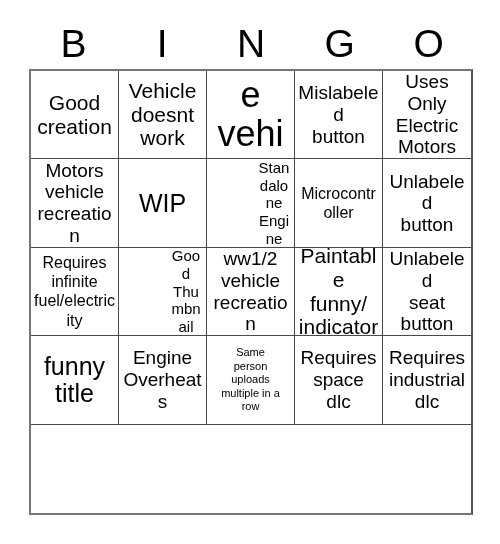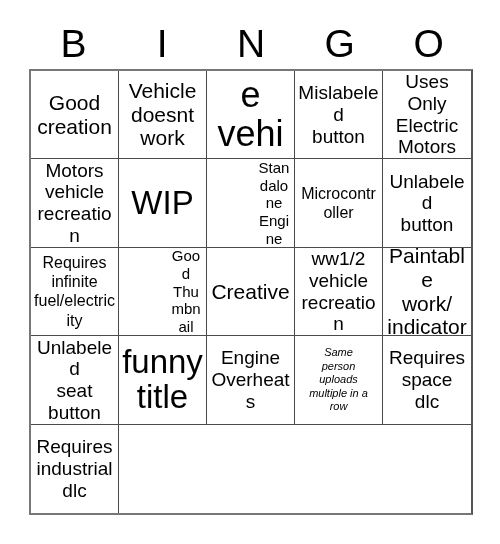--- a/index.html
+++ b/index.html
@@ -79,27 +79,27 @@
 
   .cell-text {
     display: block;
     width: 100%;
     line-height: 1.12;
     white-space: pre-line;
     word-break: break-word;
   }
 
   
-  .fs-xxl .cell-text { font-size: 33px; line-height: 1.06; }
+  .fs-xxl .cell-text { font-size: 25px; line-height: 1.06; }
   .fs-xl  .cell-text { font-size: 36px; line-height: 1.08; }
   .fs-lg  .cell-text { font-size: 21px; line-height: 1.12; }
   .fs-md  .cell-text { font-size: 19px; line-height: 1.14; }
   .fs-sm  .cell-text { font-size: 15px; line-height: 1.18; margin-left: 47px; }
   .fs-xs  .cell-text { font-size: 16px; line-height: 1.2; }
-  .fs-xxs .cell-text { font-size: 11px; line-height: 1.22; font-style: italic; }
+  .fs-xxs .cell-text { font-size: 11px; line-height: 1.22; }
 </style>
 </head>
 <body>
 
 <div class="card">
 
   <div class="header-row">
     <div class="header-cell">B</div>
     <div class="header-cell">I</div>
     <div class="header-cell">N</div>
@@ -151,31 +151,28 @@
       </div>
       <div class="cell fs-xs">
         <span class="cell-text">Requires
 infinite
 fuel/electricity</span>
       </div>
       <div class="cell fs-sm">
         <span class="cell-text">Good
 Thumbnail</span>
       </div>
-      <div class="cell fs-lg">
-        <span class="cell-text">Creative</span>
-      </div>
       <div class="cell fs-md">
         <span class="cell-text">ww1/2
 vehicle
 recreation</span>
       </div>
       <div class="cell fs-lg">
         <span class="cell-text">Paintable
-work/
+funny/
 indicator</span>
       </div>
       <div class="cell fs-md">
         <span class="cell-text">Unlabeled
 seat
 button</span>
       </div>
       <div class="cell fs-xxl">
         <span class="cell-text">funny
 title</span>

